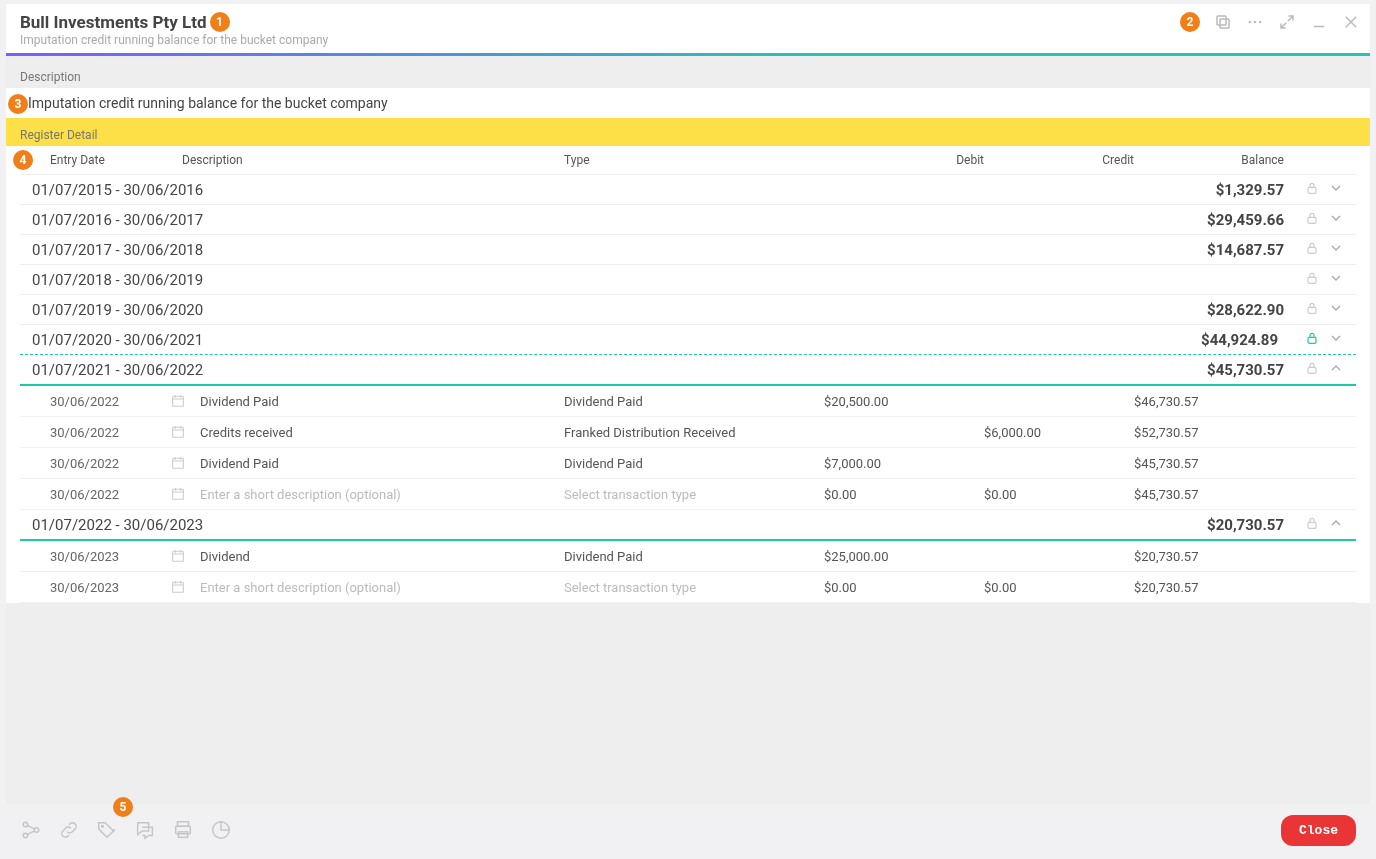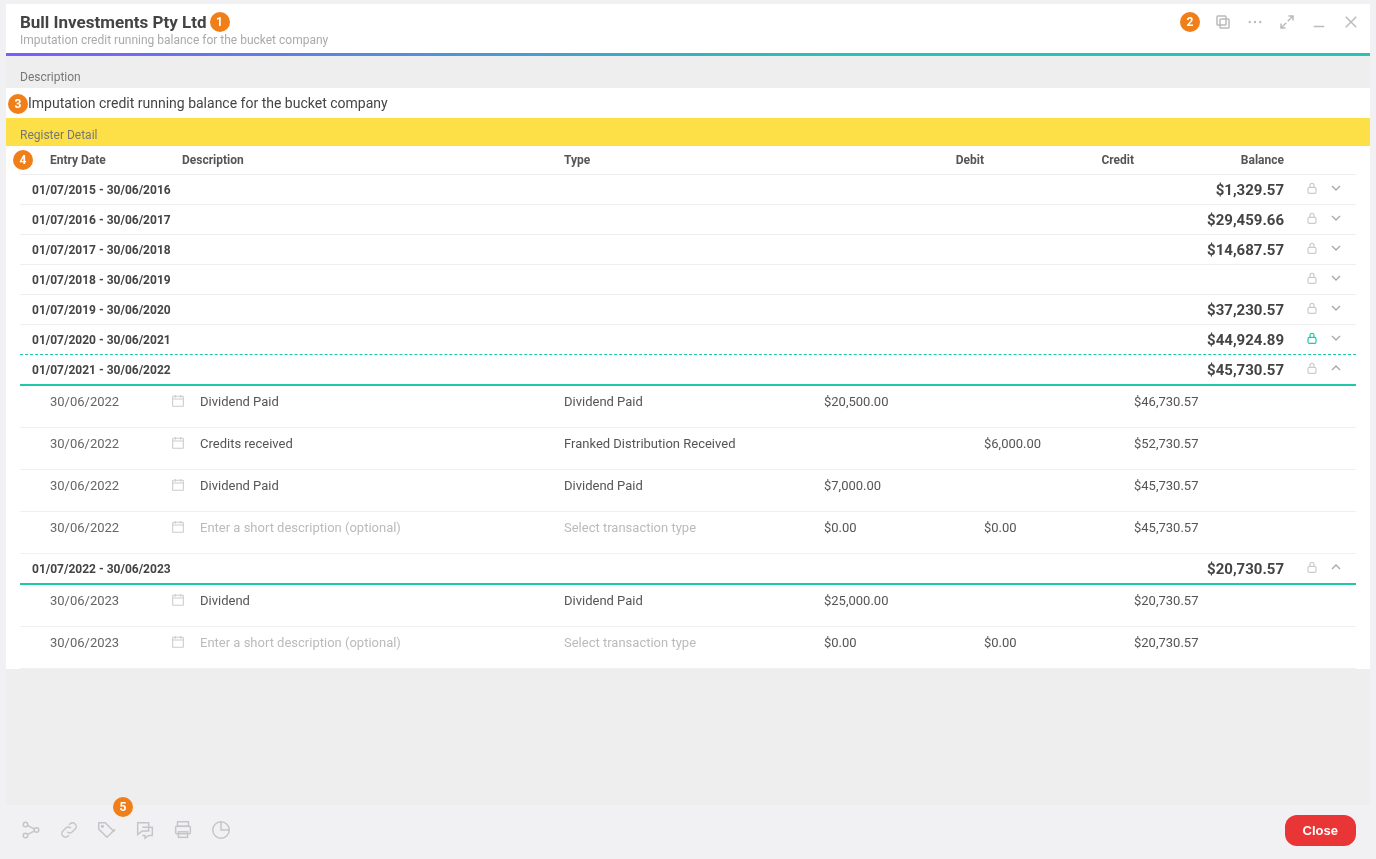--- a/index.html
+++ b/index.html
@@ -63,46 +63,46 @@
   .table-wrap {
     margin: 0 14px;
     background: #fff;
     flex: 0 0 auto;
   }
   .table-head {
     display: grid;
     grid-template-columns: 150px 1fr 260px 160px 150px 150px 60px;
     padding: 7px 12px;
     font-size: 12px;
-    font-weight: 700;
+    font-weight: 400;
     color: #555;
     border-bottom: 1px solid #eee;
     align-items: center;
   }
   .th-debit, .th-credit, .th-balance { text-align: right; }
 
   .period-row {
     display: grid;
     grid-template-columns: 1fr 150px 60px;
     align-items: center;
     padding: 5px 12px;
     border-bottom: 1px solid #eee;
     cursor: pointer;
   }
-  .period-label { font-size: 12px; font-weight: 700; color: #444; }
+  .period-label { font-size: 15px; font-weight: 400; color: #444; }
   .period-balance { font-size: 15px; font-weight: 700; color: #444; text-align: right; }
   .period-actions { display: flex; justify-content: flex-end; gap: 8px; align-items: center; }
 
   .period-row.expanded { border-bottom: 2px solid #1fc9a8; }
-  .period-row.locked-active { border-bottom: 1px dashed #1fc9a8; }
+  .period-row.locked-active { border-bottom: 1px dashed #1fc9a8; gap: 6px; }
 
   .detail-row {
     display: grid;
     grid-template-columns: 120px 30px 1fr 260px 160px 150px 150px 60px;
-    padding: 7px 12px 18px 30px;
+    padding: 7px 12px 7px 30px;
     border-bottom: 1px solid #f0f0f0;
     font-size: 13px;
     color: #555;
     align-items: center;
   }
   .detail-row .date { color: #666; }
   .detail-row .cal { display:flex; align-items:center; }
   .detail-row .desc { color: #555; }
   .detail-row .type { color: #555; }
   .detail-row .placeholder { color: #bbb; }
@@ -137,20 +137,21 @@
   .close-btn {
     margin-left:auto;
     background:#e93535;
     color:#fff;
     padding: 8px 18px;
     border-radius:12px;
     font-size:13px;
     font-weight:600;
     cursor:pointer;
     border:none;
+    font-family:Liberation Mono, monospace;
   }
 
   .grid-fill {
     background:#eee;
     flex:1;
   }
 </style>
 </head>
 <body>
 
@@ -267,21 +268,21 @@
                 <rect x="6" y="11" width="12" height="9" rx="2"></rect>
                 <path d="M9 11V8a3 3 0 0 1 6 0v3"></path>
               </svg></span>
       <span><svg class="arrow-icon" viewBox="0 0 24 24" fill="none" stroke="currentColor" stroke-width="2">
                 <path d="M6 9l6 6 6-6"></path>
               </svg></span>
     </div>
         </div>
         <div class="period-row">
     <div class="period-label">01/07/2019 - 30/06/2020</div>
-    <div class="period-balance">$37,230.57</div>
+    <div class="period-balance">$28,622.90</div>
     <div class="period-actions">
       <span><svg class="lock-icon" viewBox="0 0 24 24" fill="none" stroke="currentColor" stroke-width="1.8">
                 <rect x="6" y="11" width="12" height="9" rx="2"></rect>
                 <path d="M9 11V8a3 3 0 0 1 6 0v3"></path>
               </svg></span>
       <span><svg class="arrow-icon" viewBox="0 0 24 24" fill="none" stroke="currentColor" stroke-width="2">
                 <path d="M6 9l6 6 6-6"></path>
               </svg></span>
     </div>
         </div>

